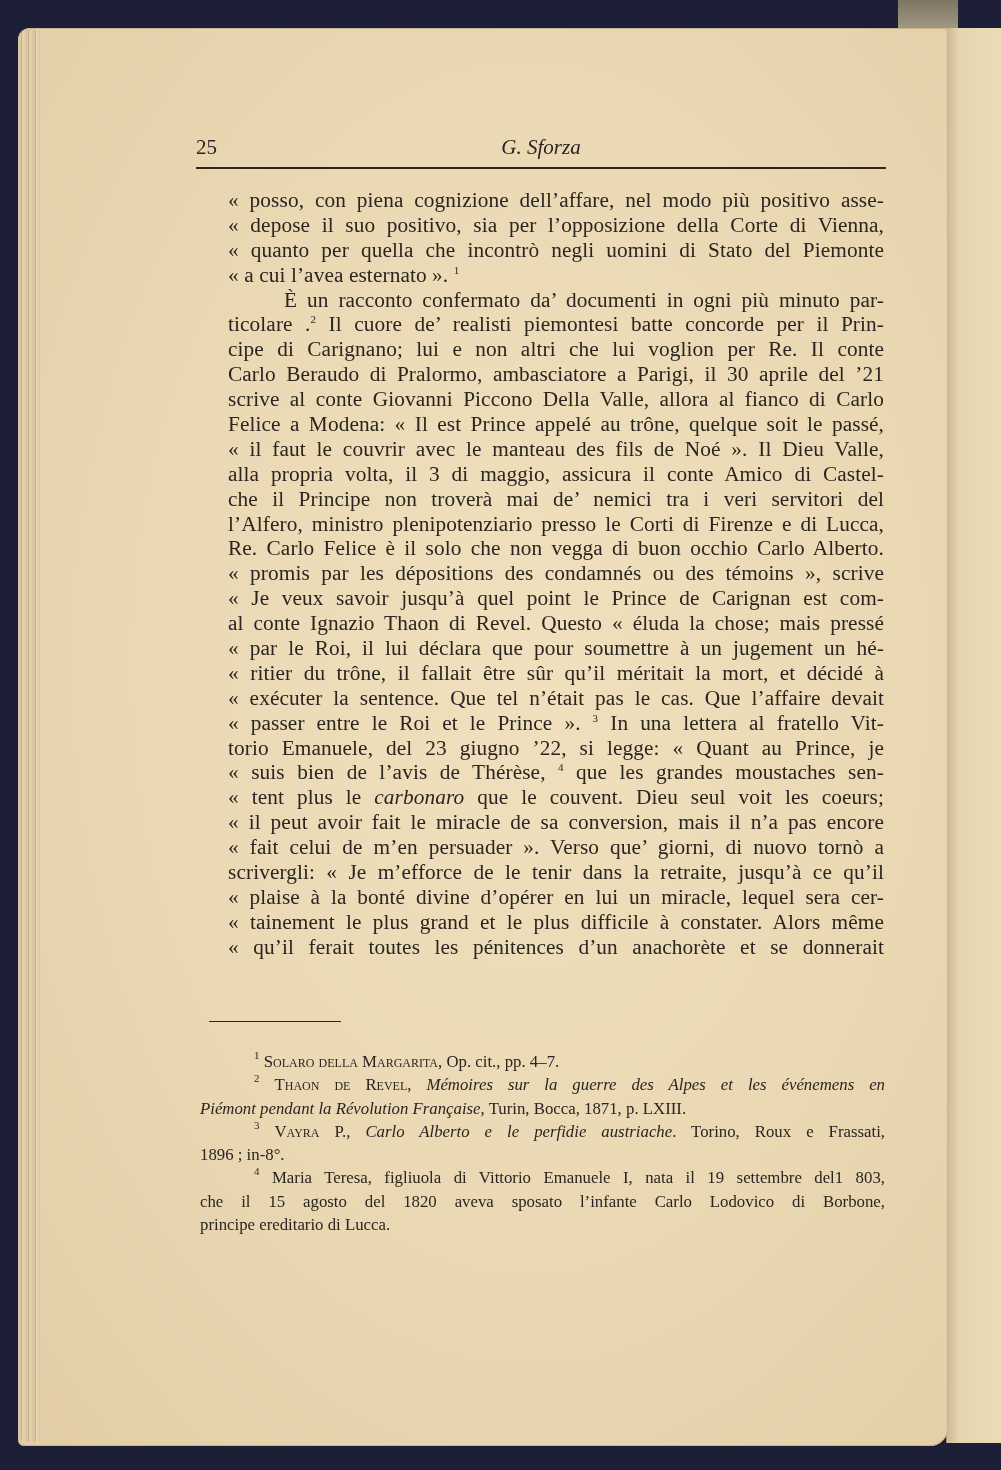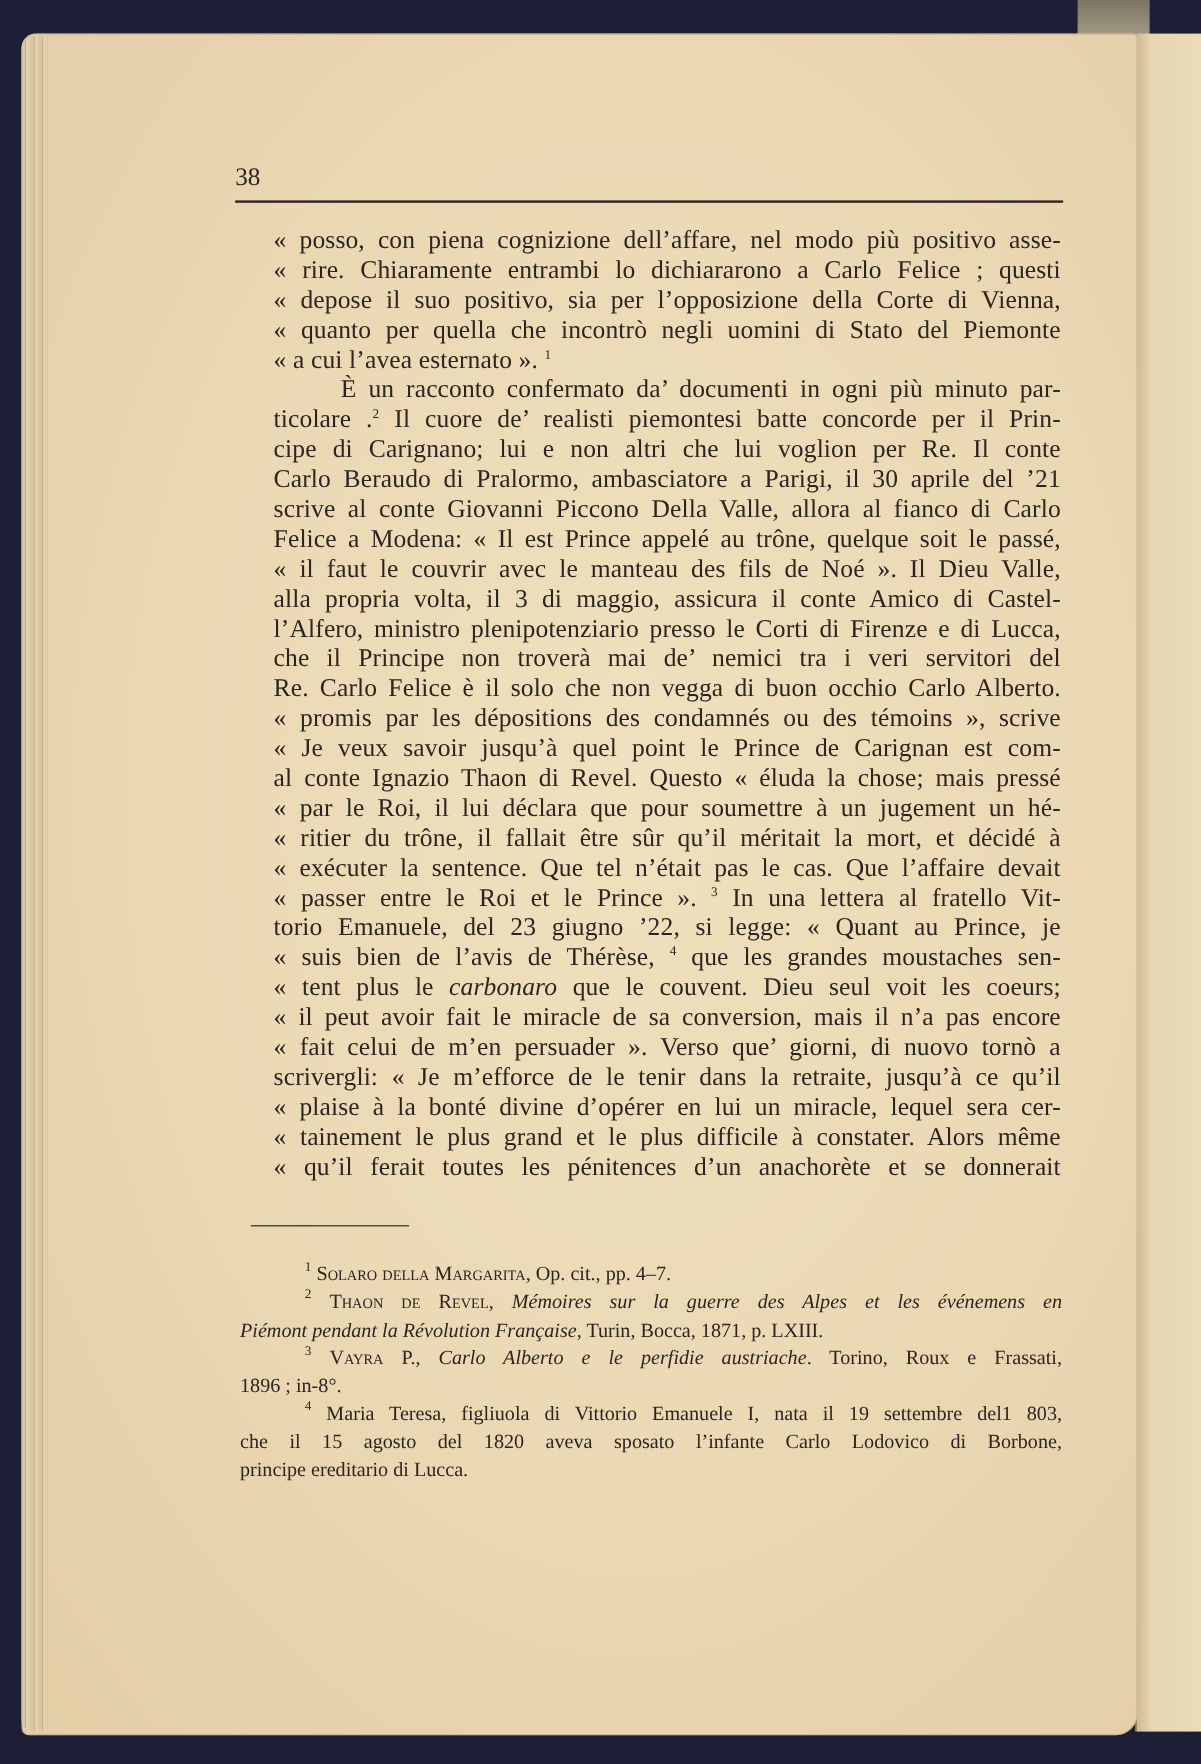--- a/index.html
+++ b/index.html
@@ -61,39 +61,39 @@
 </style>
 </head>
 <body>
 
 <div class="bookmark"></div>
 <div class="next-page"></div>
 <div class="page"></div>
 <div class="page-stack"></div>
 
 <div class="header">
-  <span class="page-number">38</span>
+  <span class="page-number">25</span>
+  <span class="running-title">G. Sforza</span>
 </div>
 
 <div class="body-text">
   <span class="line">« posso, con piena cognizione dell’affare, nel modo più positivo asse-</span>
-  <span class="line">« rire. Chiaramente entrambi lo dichiararono a Carlo Felice ; questi</span>
   <span class="line">« depose il suo positivo, sia per l’opposizione della Corte di Vienna,</span>
   <span class="line">« quanto per quella che incontrò negli uomini di Stato del Piemonte</span>
   <span class="line last"><span>« a cui l’avea esternato ».</span>&nbsp;<sup>1</sup></span>
   <span class="line indent">È un racconto confermato da’ documenti in ogni più minuto par-</span>
   <span class="line"><span>ticolare .</span><sup>2</sup> <span>Il cuore de’ realisti piemontesi batte concorde per il Prin-</span></span>
   <span class="line">cipe di Carignano; lui e non altri che lui voglion per Re. Il conte</span>
   <span class="line">Carlo Beraudo di Pralormo, ambasciatore a Parigi, il 30 aprile del ’21</span>
   <span class="line">scrive al conte Giovanni Piccono Della Valle, allora al fianco di Carlo</span>
   <span class="line">Felice a Modena: « Il est Prince appelé au trône, quelque soit le passé,</span>
   <span class="line">« il faut le couvrir avec le manteau des fils de Noé ». Il Dieu Valle,</span>
   <span class="line">alla propria volta, il 3 di maggio, assicura il conte Amico di Castel-</span>
+  <span class="line">che il Principe non troverà mai de’ nemici tra i veri servitori del</span>
   <span class="line">l’Alfero, ministro plenipotenziario presso le Corti di Firenze e di Lucca,</span>
-  <span class="line">che il Principe non troverà mai de’ nemici tra i veri servitori del</span>
   <span class="line">Re. Carlo Felice è il solo che non vegga di buon occhio Carlo Alberto.</span>
   <span class="line">« promis par les dépositions des condamnés ou des témoins », scrive</span>
   <span class="line">« Je veux savoir jusqu’à quel point le Prince de Carignan est com-</span>
   <span class="line">al conte Ignazio Thaon di Revel. Questo « éluda la chose; mais pressé</span>
   <span class="line">« par le Roi, il lui déclara que pour soumettre à un jugement un hé-</span>
   <span class="line">« ritier du trône, il fallait être sûr qu’il méritait la mort, et décidé à</span>
   <span class="line">« exécuter la sentence. Que tel n’était pas le cas. Que l’affaire devait</span>
   <span class="line"><span>« passer entre le Roi et le Prince ».</span>&nbsp;<sup>3</sup> <span>In una lettera al fratello Vit-</span></span>
   <span class="line">torio Emanuele, del 23 giugno ’22, si legge: « Quant au Prince, je</span>
   <span class="line"><span>« suis bien de l’avis de Thérèse,</span>&nbsp;<sup>4</sup> <span>que les grandes moustaches sen-</span></span>

